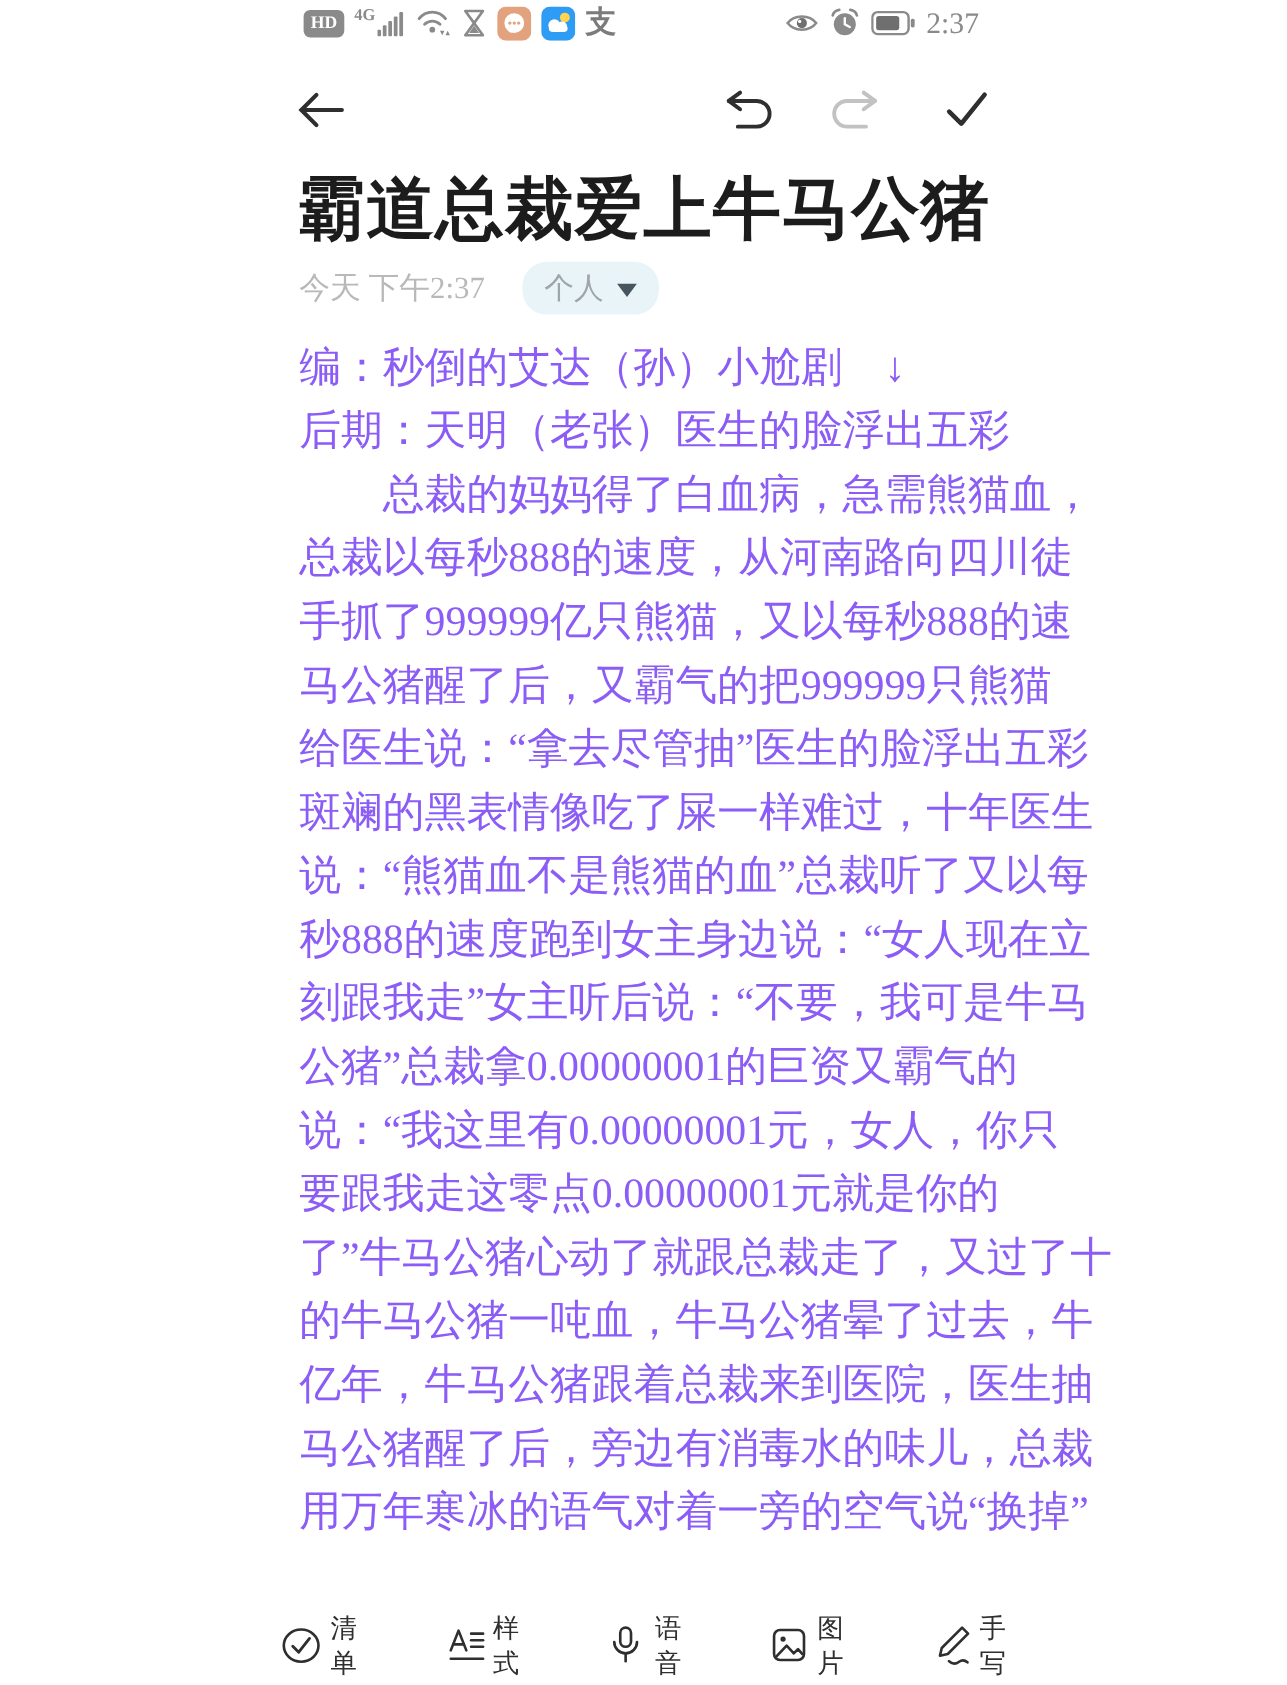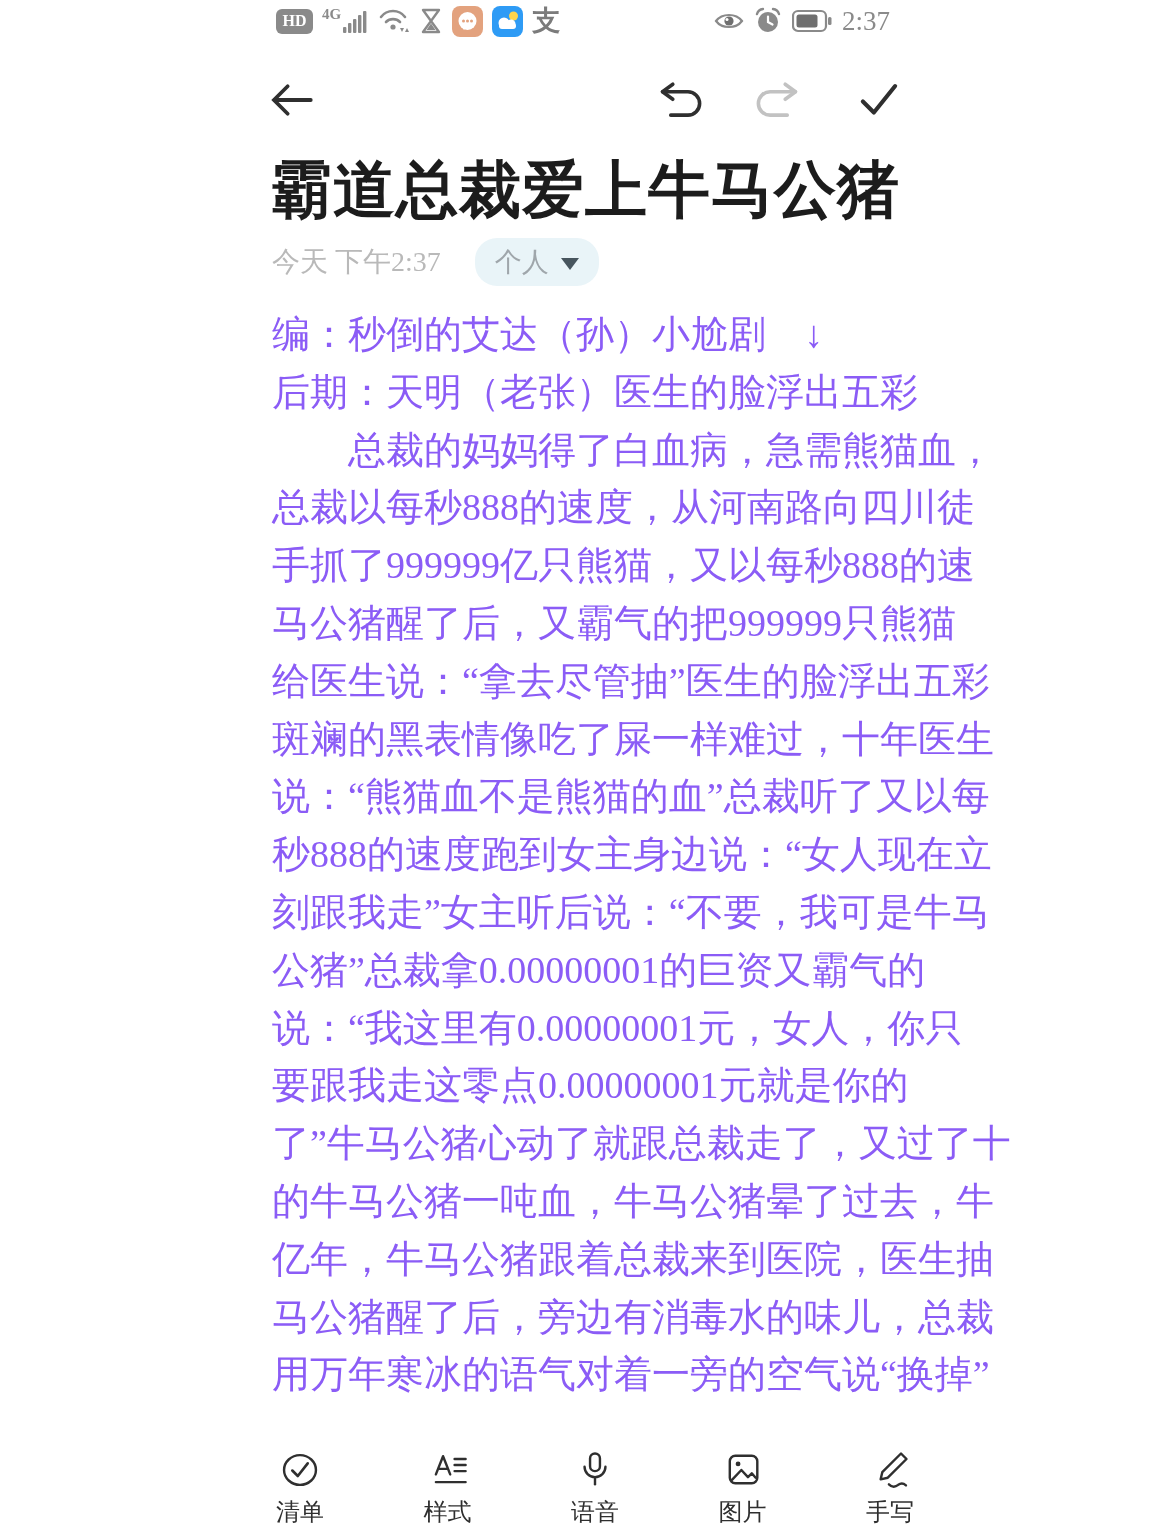--- a/index.html
+++ b/index.html
@@ -27,21 +27,21 @@
   .tag-pill{margin-left:34px;display:flex;align-items:center;gap:12px;background:#e9f4f8;
             border-radius:22px;padding:6px 20px;}
   .tag-label{font-size:27px;color:#9fa6ab;}
   .caret-down{width:0;height:0;border-left:9px solid transparent;border-right:9px solid transparent;
               border-top:12px solid #47555e;margin-top:3px;}
   
   .note-body{position:absolute;left:272px;top:306px;width:646px;}
   .body-line{font-size:38px;color:#8b5cf6;line-height:57.8px;white-space:nowrap;}
   
   .toolbar{position:absolute;left:252px;right:232px;bottom:4px;display:flex;justify-content:space-between;}
-  .tb-item{display:flex;flex-direction:column;align-items:center;gap:5px;width:96px;}
+  .tb-item{display:flex;flex-direction:row;align-items:center;gap:5px;width:96px;}
   .tb-label{font-size:24px;color:#2f2f2f;}
   svg{display:block;}
 </style>
 </head>
 <body>
 
 <div class="screen">
 
   <div class="status-bar">
     <div class="sb-left">

